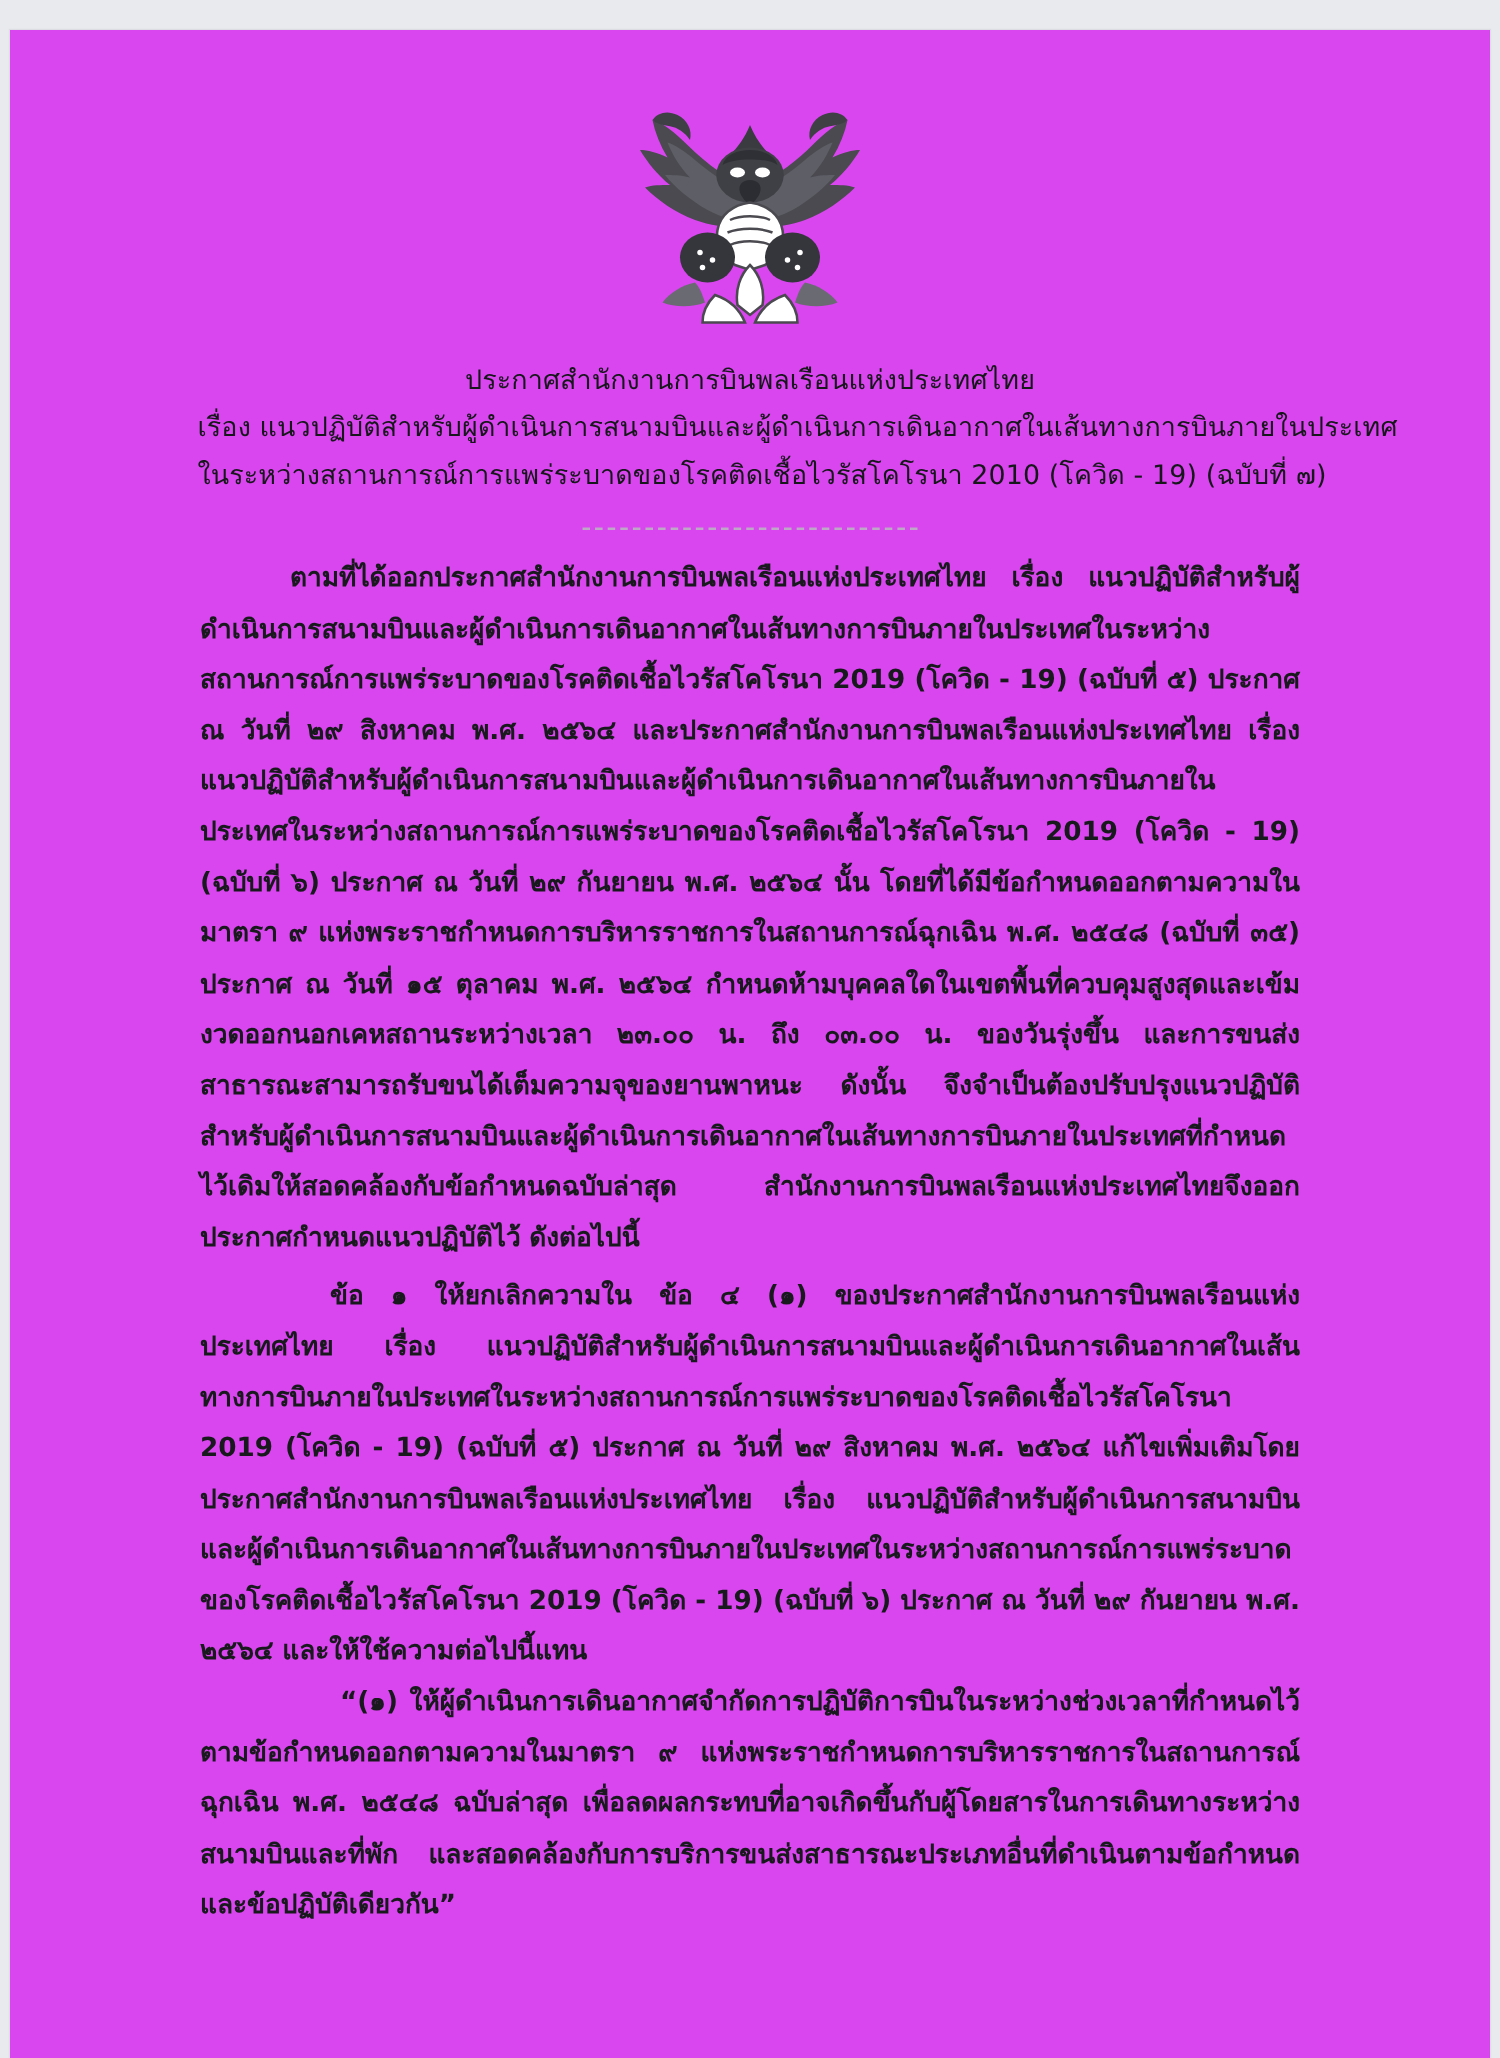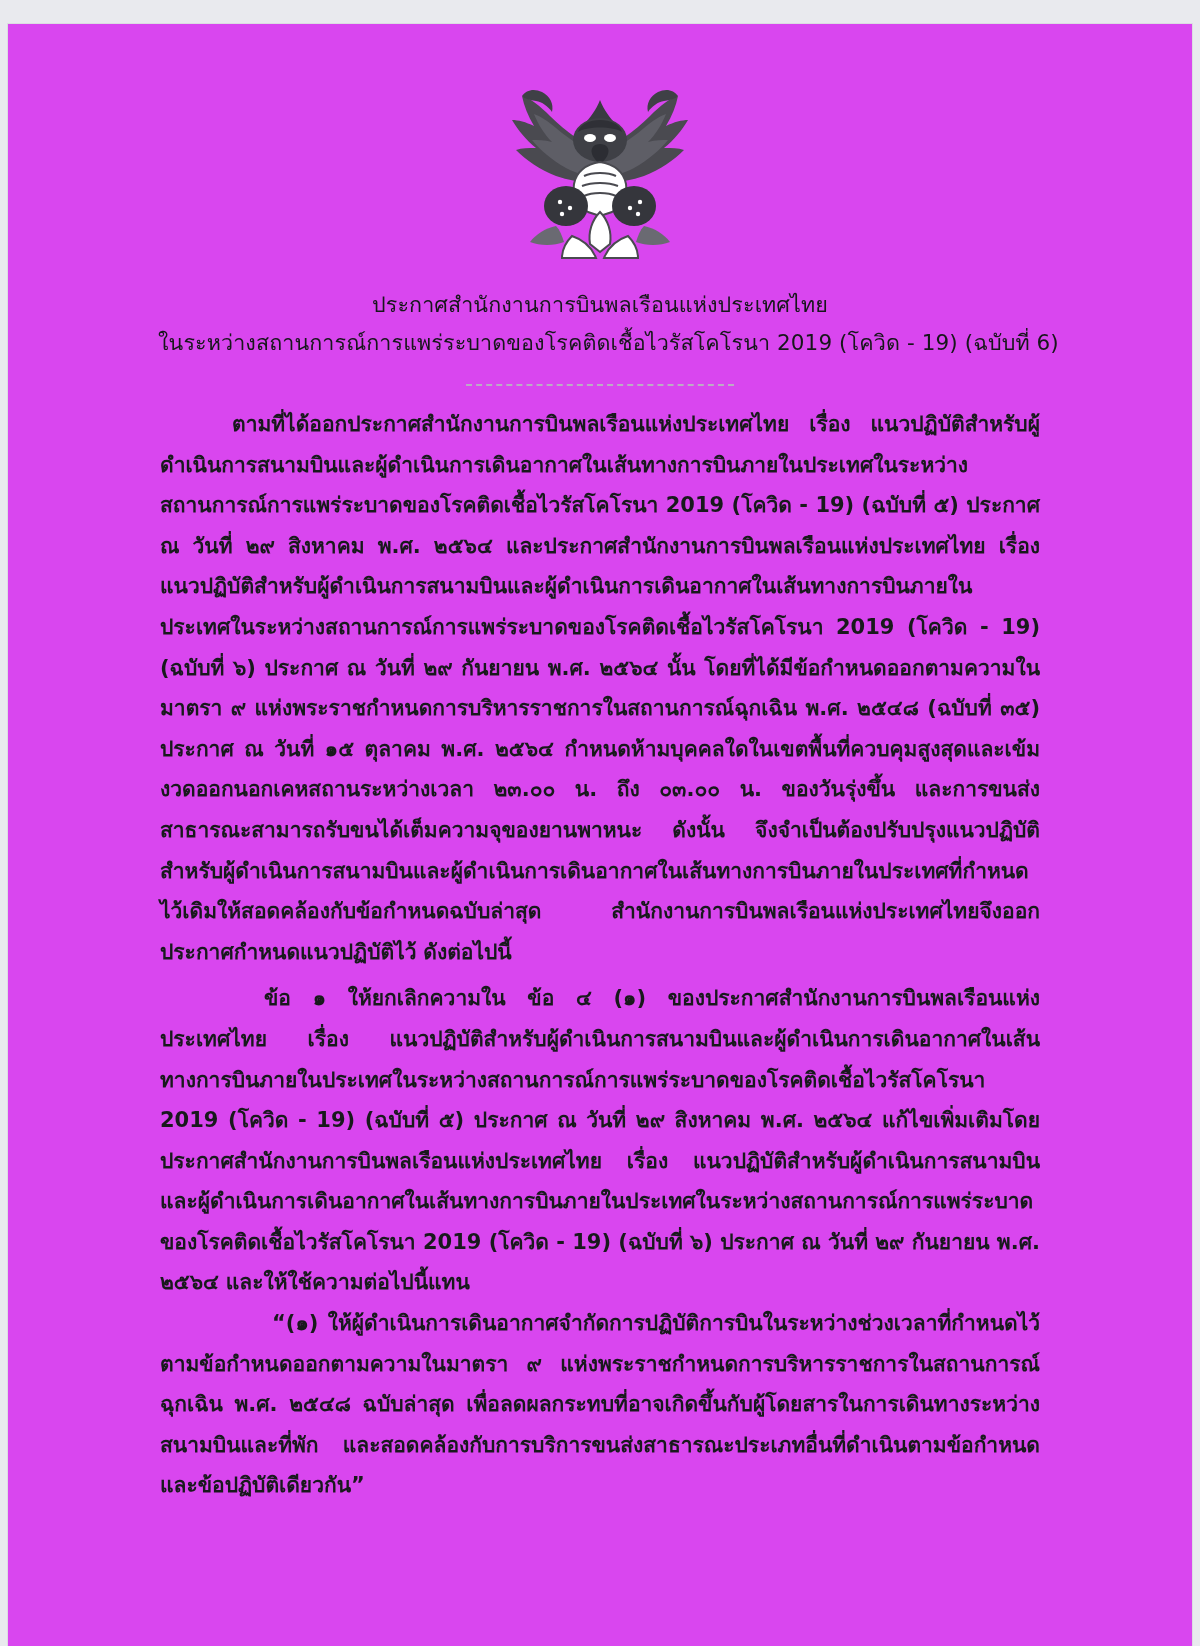--- a/index.html
+++ b/index.html
@@ -138,21 +138,22 @@
         <path d="M56 140 C 46 142, 36 148, 30 156 C 40 160, 54 160, 64 156 C 62 150, 60 144, 56 140 Z" fill="#6a6a72"></path>
         <path d="M144 140 C 154 142, 164 148, 170 156 C 160 160, 146 160, 136 156 C 138 150, 140 144, 144 140 Z" fill="#6a6a72"></path>
         <path d="M72 150 C 66 156, 62 164, 62 172 L 96 172 C 92 162, 84 154, 72 150 Z" fill="#ffffff" stroke="#4a4a50" stroke-width="2"></path>
         <path d="M128 150 C 134 156, 138 164, 138 172 L 104 172 C 108 162, 116 154, 128 150 Z" fill="#ffffff" stroke="#4a4a50" stroke-width="2"></path>
       </g>
     </svg>
   </div>
 
   <div class="title-block">
     <div class="title-line">ประกาศสำนักงานการบินพลเรือนแห่งประเทศไทย</div>
-    <div class="title-line wide">ในระหว่างสถานการณ์การแพร่ระบาดของโรคติดเชื้อไวรัสโคโรนา 2019 (โควิด - 19) (ฉบับที่ 6)</div>
+    <div class="title-line wide">เรื่อง แนวปฏิบัติสำหรับผู้ดำเนินการสนามบินและผู้ดำเนินการเดินอากาศในเส้นทางการบินภายในประเทศ</div>
+    <div class="title-line wide">ในระหว่างสถานการณ์การแพร่ระบาดของโรคติดเชื้อไวรัสโคโรนา 2010 (โควิด - 19) (ฉบับที่ ๗)</div>
   </div>
 
   <div class="divider-wrap">
     <div class="divider"></div>
   </div>
 
   <div class="body">
     <p class="para indent-1">ตามที่ได้ออกประกาศสำนักงานการบินพลเรือนแห่งประเทศไทย เรื่อง แนวปฏิบัติสำหรับผู้ดำเนินการสนามบินและผู้ดำเนินการเดินอากาศในเส้นทางการบินภายในประเทศในระหว่างสถานการณ์การแพร่ระบาดของโรคติดเชื้อไวรัสโคโรนา 2019 (โควิด - 19) (ฉบับที่ ๕) ประกาศ ณ วันที่ ๒๙ สิงหาคม พ.ศ. ๒๕๖๔ และประกาศสำนักงานการบินพลเรือนแห่งประเทศไทย เรื่อง แนวปฏิบัติสำหรับผู้ดำเนินการสนามบินและผู้ดำเนินการเดินอากาศในเส้นทางการบินภายในประเทศในระหว่างสถานการณ์การแพร่ระบาดของโรคติดเชื้อไวรัสโคโรนา 2019 (โควิด - 19) (ฉบับที่ ๖) ประกาศ ณ วันที่ ๒๙ กันยายน พ.ศ. ๒๕๖๔ นั้น โดยที่ได้มีข้อกำหนดออกตามความในมาตรา ๙ แห่งพระราชกำหนดการบริหารราชการในสถานการณ์ฉุกเฉิน พ.ศ. ๒๕๔๘ (ฉบับที่ ๓๕) ประกาศ ณ วันที่ ๑๕ ตุลาคม พ.ศ. ๒๕๖๔ กำหนดห้ามบุคคลใดในเขตพื้นที่ควบคุมสูงสุดและเข้มงวดออกนอกเคหสถานระหว่างเวลา ๒๓.๐๐ น. ถึง ๐๓.๐๐ น. ของวันรุ่งขึ้น และการขนส่งสาธารณะสามารถรับขนได้เต็มความจุของยานพาหนะ ดังนั้น จึงจำเป็นต้องปรับปรุงแนวปฏิบัติสำหรับผู้ดำเนินการสนามบินและผู้ดำเนินการเดินอากาศในเส้นทางการบินภายในประเทศที่กำหนดไว้เดิมให้สอดคล้องกับข้อกำหนดฉบับล่าสุด สำนักงานการบินพลเรือนแห่งประเทศไทยจึงออกประกาศกำหนดแนวปฏิบัติไว้ ดังต่อไปนี้</p>
     <div class="spacer-sm"></div>
     <p class="para indent-2">ข้อ ๑  ให้ยกเลิกความใน ข้อ ๔ (๑) ของประกาศสำนักงานการบินพลเรือนแห่งประเทศไทย เรื่อง แนวปฏิบัติสำหรับผู้ดำเนินการสนามบินและผู้ดำเนินการเดินอากาศในเส้นทางการบินภายในประเทศในระหว่างสถานการณ์การแพร่ระบาดของโรคติดเชื้อไวรัสโคโรนา 2019 (โควิด - 19) (ฉบับที่ ๕) ประกาศ ณ วันที่ ๒๙ สิงหาคม พ.ศ. ๒๕๖๔ แก้ไขเพิ่มเติมโดยประกาศสำนักงานการบินพลเรือนแห่งประเทศไทย เรื่อง แนวปฏิบัติสำหรับผู้ดำเนินการสนามบินและผู้ดำเนินการเดินอากาศในเส้นทางการบินภายในประเทศในระหว่างสถานการณ์การแพร่ระบาดของโรคติดเชื้อไวรัสโคโรนา 2019 (โควิด - 19) (ฉบับที่ ๖) ประกาศ ณ วันที่ ๒๙ กันยายน พ.ศ. ๒๕๖๔ และให้ใช้ความต่อไปนี้แทน</p>

